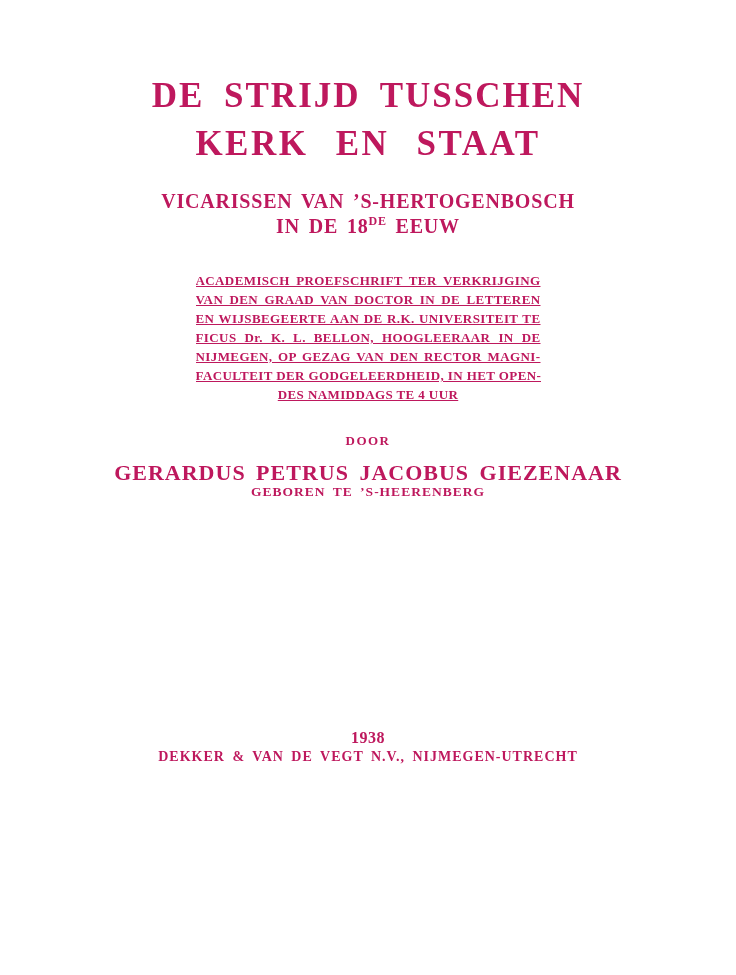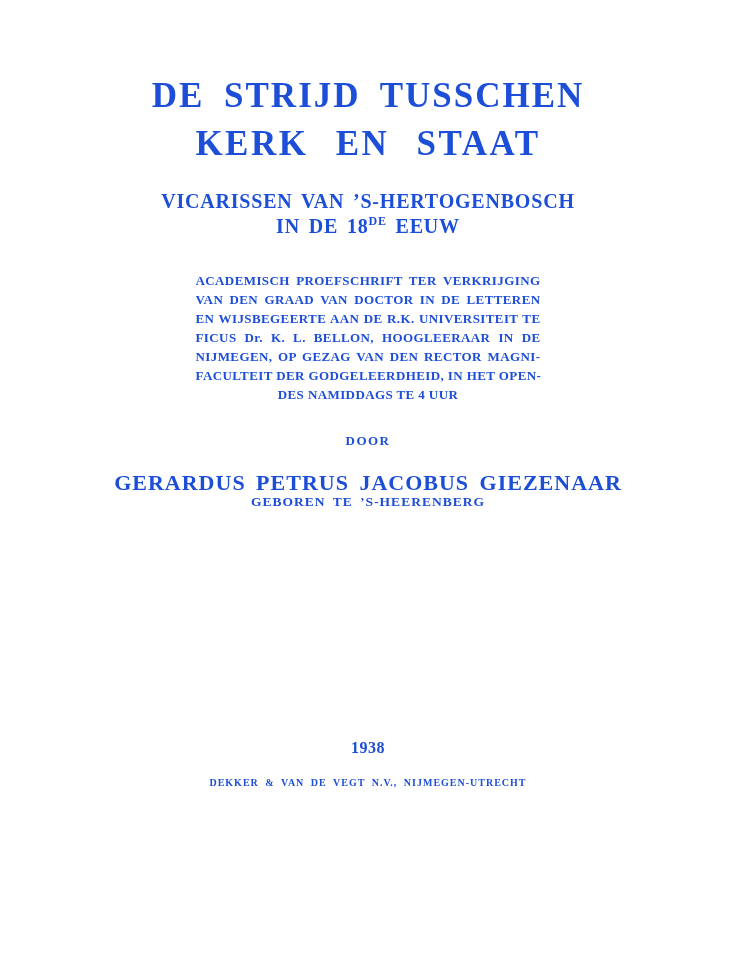--- a/index.html
+++ b/index.html
@@ -6,21 +6,21 @@
     margin: 0;
     padding: 0;
     background: #ffffff;
   }
   .page {
     position: relative;
     width: 736px;
     height: 975px;
     margin: 0 auto;
     background: #ffffff;
-    color: #1d4ed8;
+    color: #be185d;
     font-family: "Liberation Serif", "DejaVu Serif", serif;
     text-align: center;
     overflow: hidden;
     box-sizing: border-box;
     padding-top: 78px;
   }
   .title-line1 {
     font-size: 35px;
     line-height: 35px;
     font-weight: 600;
@@ -55,34 +55,35 @@
     line-height: 19px;
     font-weight: 700;
     letter-spacing: 0.4px;
   }
   .thesis-line {
     text-align: justify;
     text-align-last: justify;
     text-justify: inter-word;
     white-space: nowrap;
     overflow: hidden;
+    text-decoration: underline;
   }
   .thesis-line.last {
     text-align: center;
     text-align-last: center;
   }
   .door-label {
     margin-top: 30px;
     font-size: 13px;
     line-height: 13px;
     font-weight: 700;
     letter-spacing: 1.5px;
   }
   .author-name {
-    margin-top: 24px;
+    margin-top: 14px;
     font-size: 22px;
     line-height: 24px;
     font-weight: 600;
     letter-spacing: 1px;
     word-spacing: 4px;
   }
   .author-born {
     margin-top: 0;
     font-size: 13.5px;
     line-height: 14px;
@@ -91,22 +92,22 @@
     word-spacing: 3px;
   }
   .imprint-year {
     margin-top: 230px;
     font-size: 16px;
     line-height: 18px;
     font-weight: 700;
     letter-spacing: 0.5px;
   }
   .imprint-publisher {
-    margin-top: 18px;
-    font-size: 10px;
+    margin-top: 2px;
+    font-size: 14px;
     line-height: 16px;
     font-weight: 700;
     letter-spacing: 1px;
     word-spacing: 3px;
   }
 </style>
 </head>
 <body>
 
 <div class="page">

